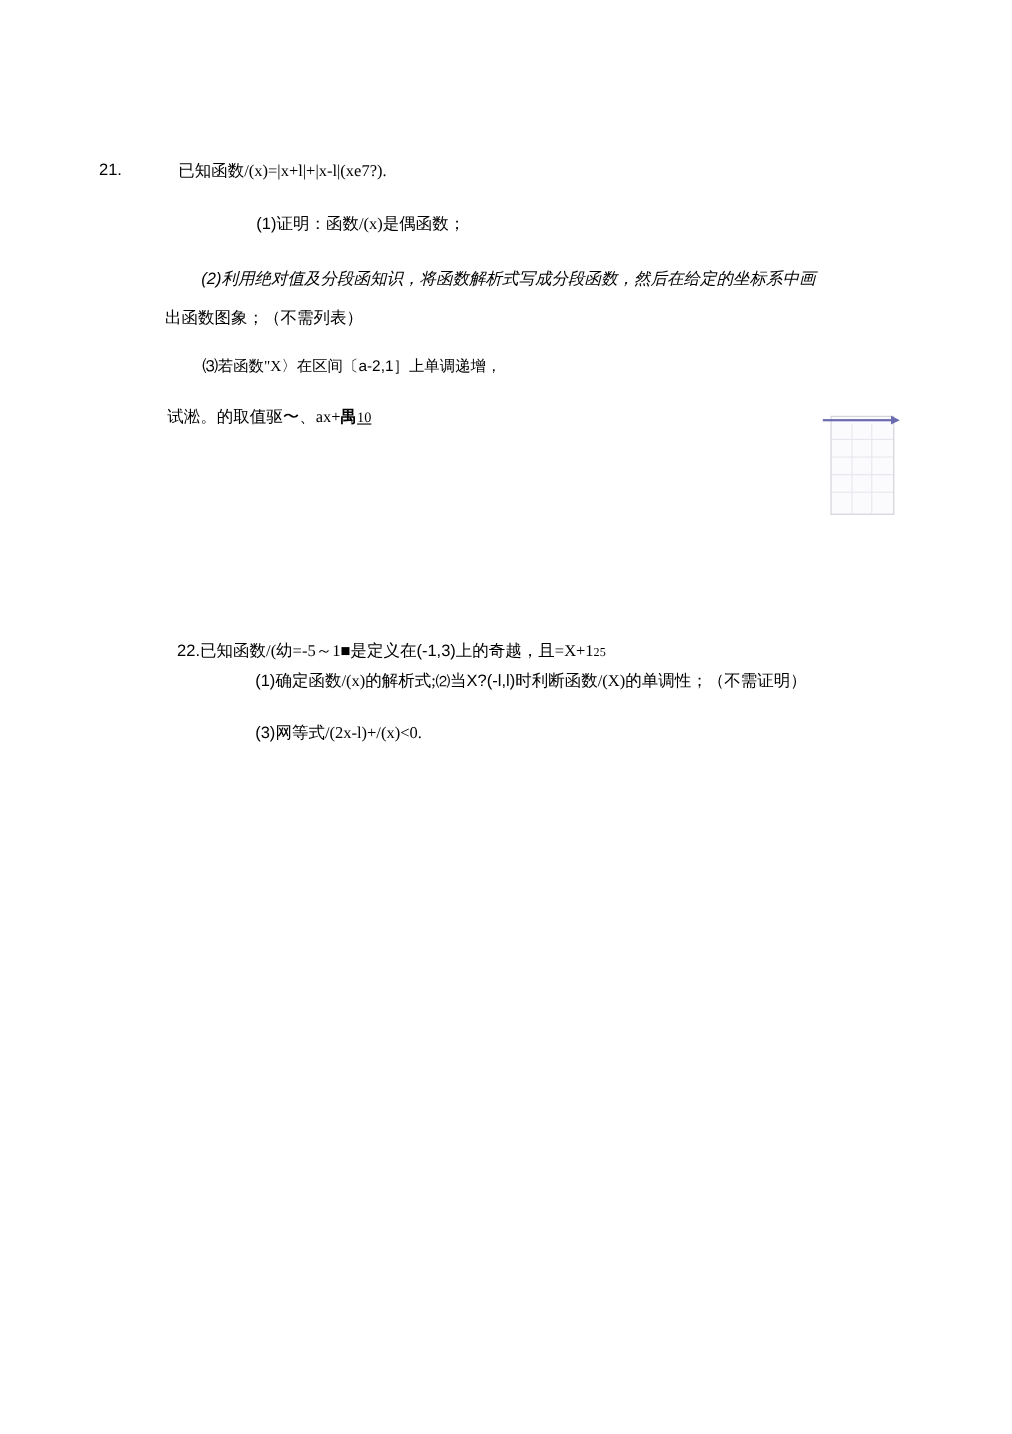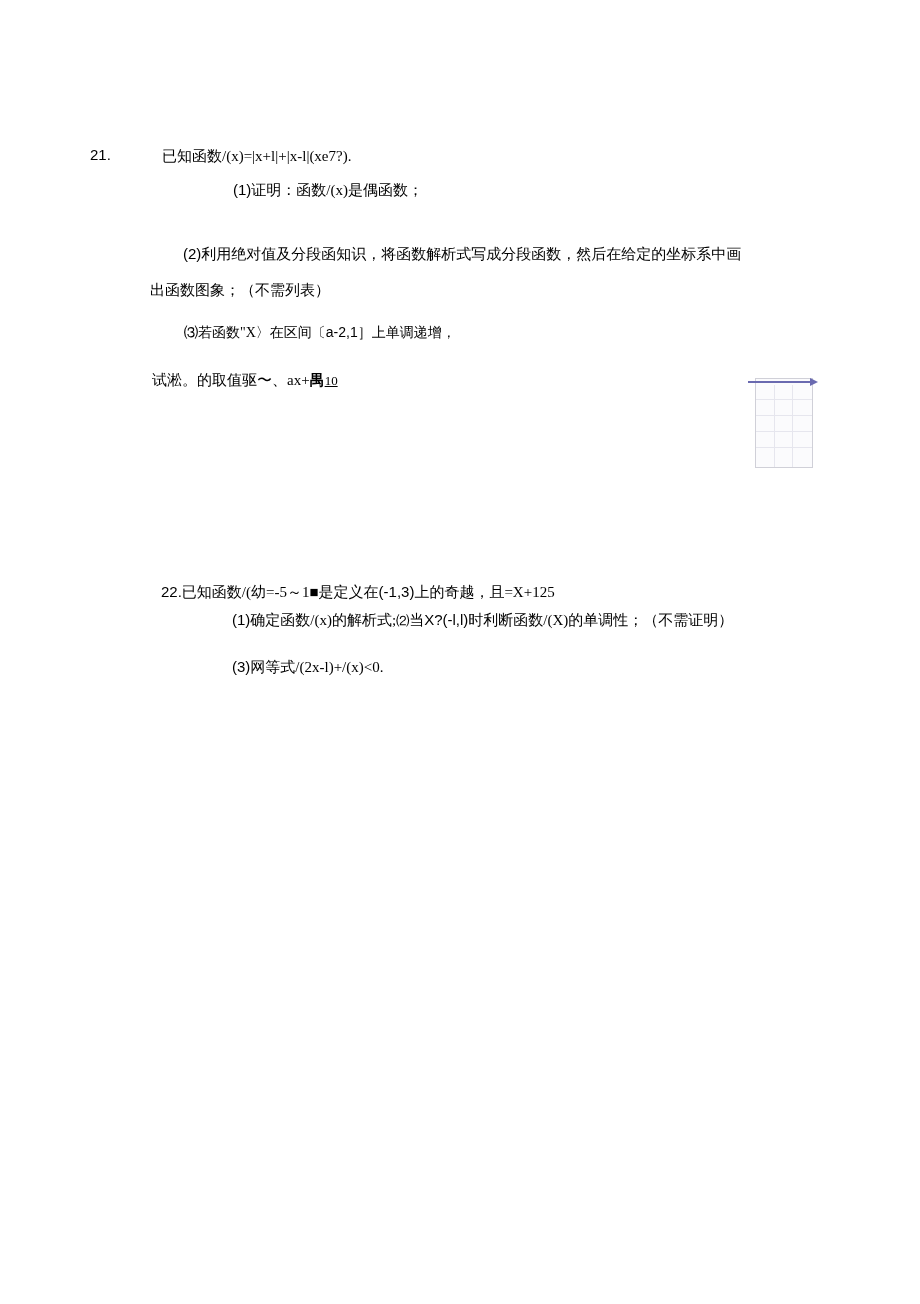--- a/index.html
+++ b/index.html
@@ -66,25 +66,25 @@
 <body>
 
 <div class="page">
 
   <span class="q-num" style="left:90px; top:146px;">21.</span>
 
   <div class="line" style="left:162px; top:146px;">
     <span>已知函数/(x)=|x+l|+|x-l|(xe7?).</span>
   </div>
 
-  <div class="line" style="left:233px; top:179px;">
+  <div class="line" style="left:233px; top:193px;">
     <span class="sans">(1)</span><span>证明：函数/(x)是偶函数；</span>
   </div>
 
-  <div class="line" style="left:183px; top:243px;">
+  <div class="line" style="left:183px; top:243px;font-style:italic;">
     <span class="sans">(2)</span><span>利用绝对值及分段函知识，将函数解析式写成分段函数，然后在给定的坐标系中画</span>
   </div>
 
   <div class="line" style="left:150px; top:280px;">
     <span>出函数图象；（不需列表）</span>
   </div>
 
   <div class="line" style="left:184px; top:323px; font-size:14px;">
     <span>⑶若函数"X〉在区间〔</span><span class="sans">a-2,1</span><span>］上单调递增，</span>
   </div>
@@ -97,21 +97,21 @@
     <span class="arrowhead"></span>
     <span class="grid" style="top:20px; left:0; right:0; height:1px;"></span>
     <span class="grid" style="top:36px; left:0; right:0; height:1px;"></span>
     <span class="grid" style="top:52px; left:0; right:0; height:1px;"></span>
     <span class="grid" style="top:68px; left:0; right:0; height:1px;"></span>
     <span class="grid" style="top:6px; bottom:0; left:18px; width:1px;"></span>
     <span class="grid" style="top:6px; bottom:0; left:36px; width:1px;"></span>
   </div>
 
   <div class="line" style="left:161px; top:581px;">
-    <span class="sans">22.</span><span>已知函数/(幼=-5～1</span><span>■</span><span>是定义在</span><span class="sans">(-1,3)</span><span>上的奇越，且=X+1</span><span style="font-size:15px;">25</span>
+    <span class="sans">22.</span><span>已知函数/(幼=-5～1</span><span>■</span><span>是定义在</span><span class="sans">(-1,3)</span><span>上的奇越，且=X+1</span><span style="font-size:11px;">25</span>
   </div>
 
   <div class="line" style="left:232px; top:609px;">
     <span class="sans">(1)</span><span>确定函数/(x)的解析式;</span><span style="font-size:13px;">⑵</span><span>当</span><span class="sans">X?(-l,l)</span><span>时利断函数/(X)的单调性；（不需证明）</span>
   </div>
 
   <div class="line" style="left:232px; top:656px;">
     <span class="sans">(3)</span><span>网等式/(2x-l)+/(x)&lt;0.</span>
   </div>
 

